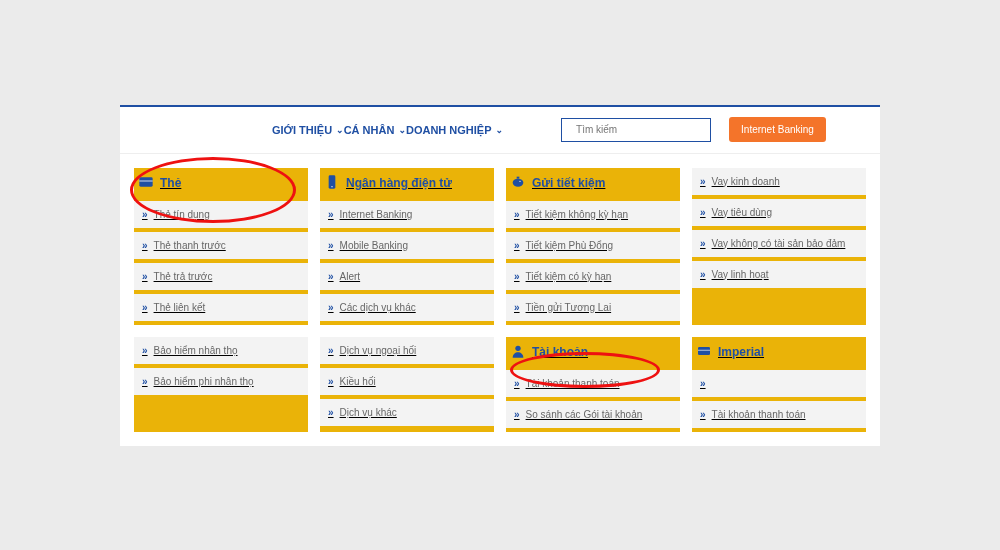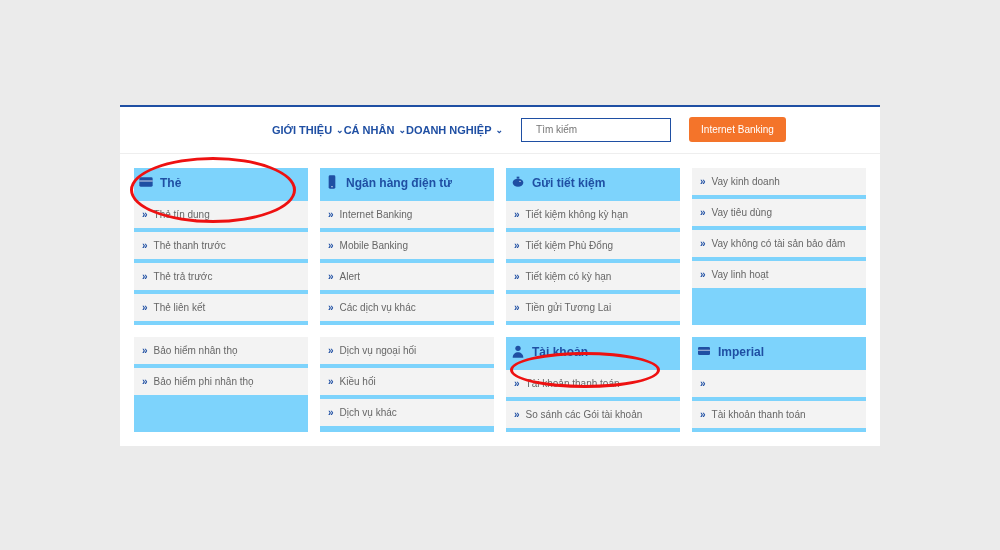--- a/index.html
+++ b/index.html
@@ -30,20 +30,21 @@
   .nav-item { display: flex; align-items: center; gap: 4px; cursor: pointer; }
   .chev { font-size: 9px; color: #1f4fa3; }
   .search {
     border: 1px solid #1f4fa3;
     display: flex;
     align-items: center;
     padding: 3px 8px;
     gap: 6px;
     width: 150px;
     height: 24px;
+    margin-left: 40px;
   }
   .search input {
     border: none;
     outline: none;
     font-size: 10px;
     flex: 1;
     color: #888;
   }
   .ibank-btn {
     background: #f4742a;
@@ -53,21 +54,21 @@
     border-radius: 3px;
     border: none;
     cursor: pointer;
   }
   .grid {
     display: grid;
     grid-template-columns: repeat(4, 1fr);
     gap: 12px;
     padding: 14px;
   }
-  .card { background: #7dd3fc; }
+  .card { background: #eab308; text-decoration: underline; }
   .card-title {
     color: #1f4fa3;
     font-size: 12px;
     font-weight: bold;
     display: flex;
     align-items: center;
     gap: 6px;
     padding: 6px 4px 8px 4px;
   }
   .card-title svg { width: 16px; height: 16px; fill: #1f4fa3; }

